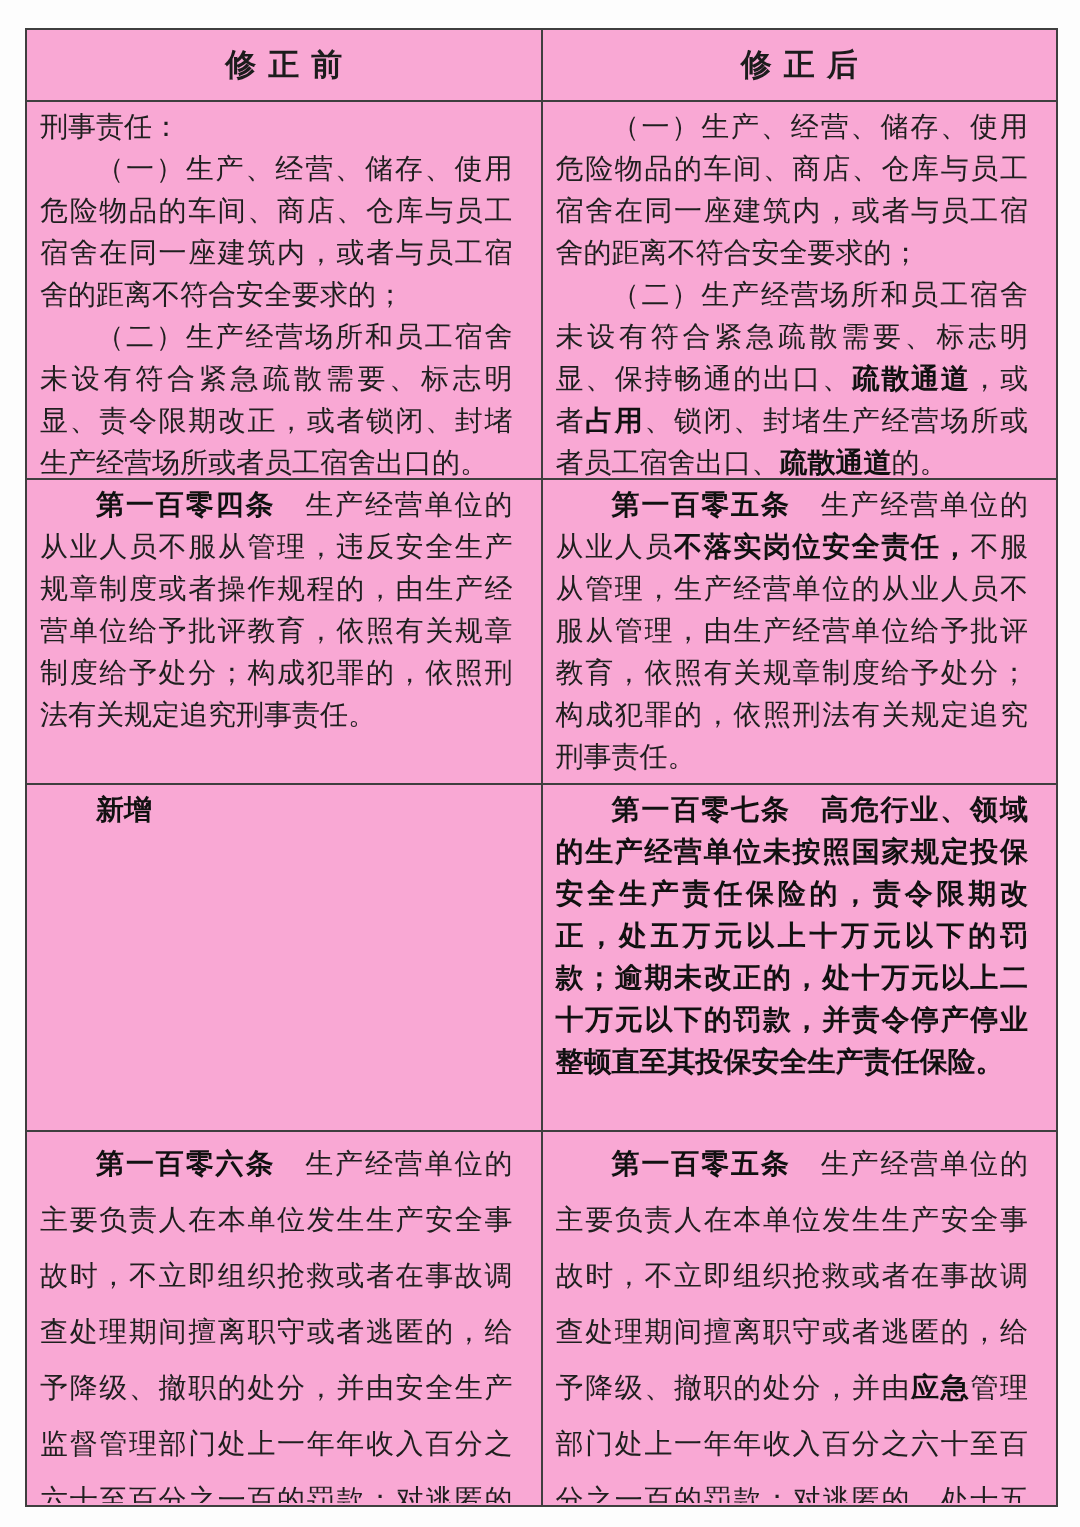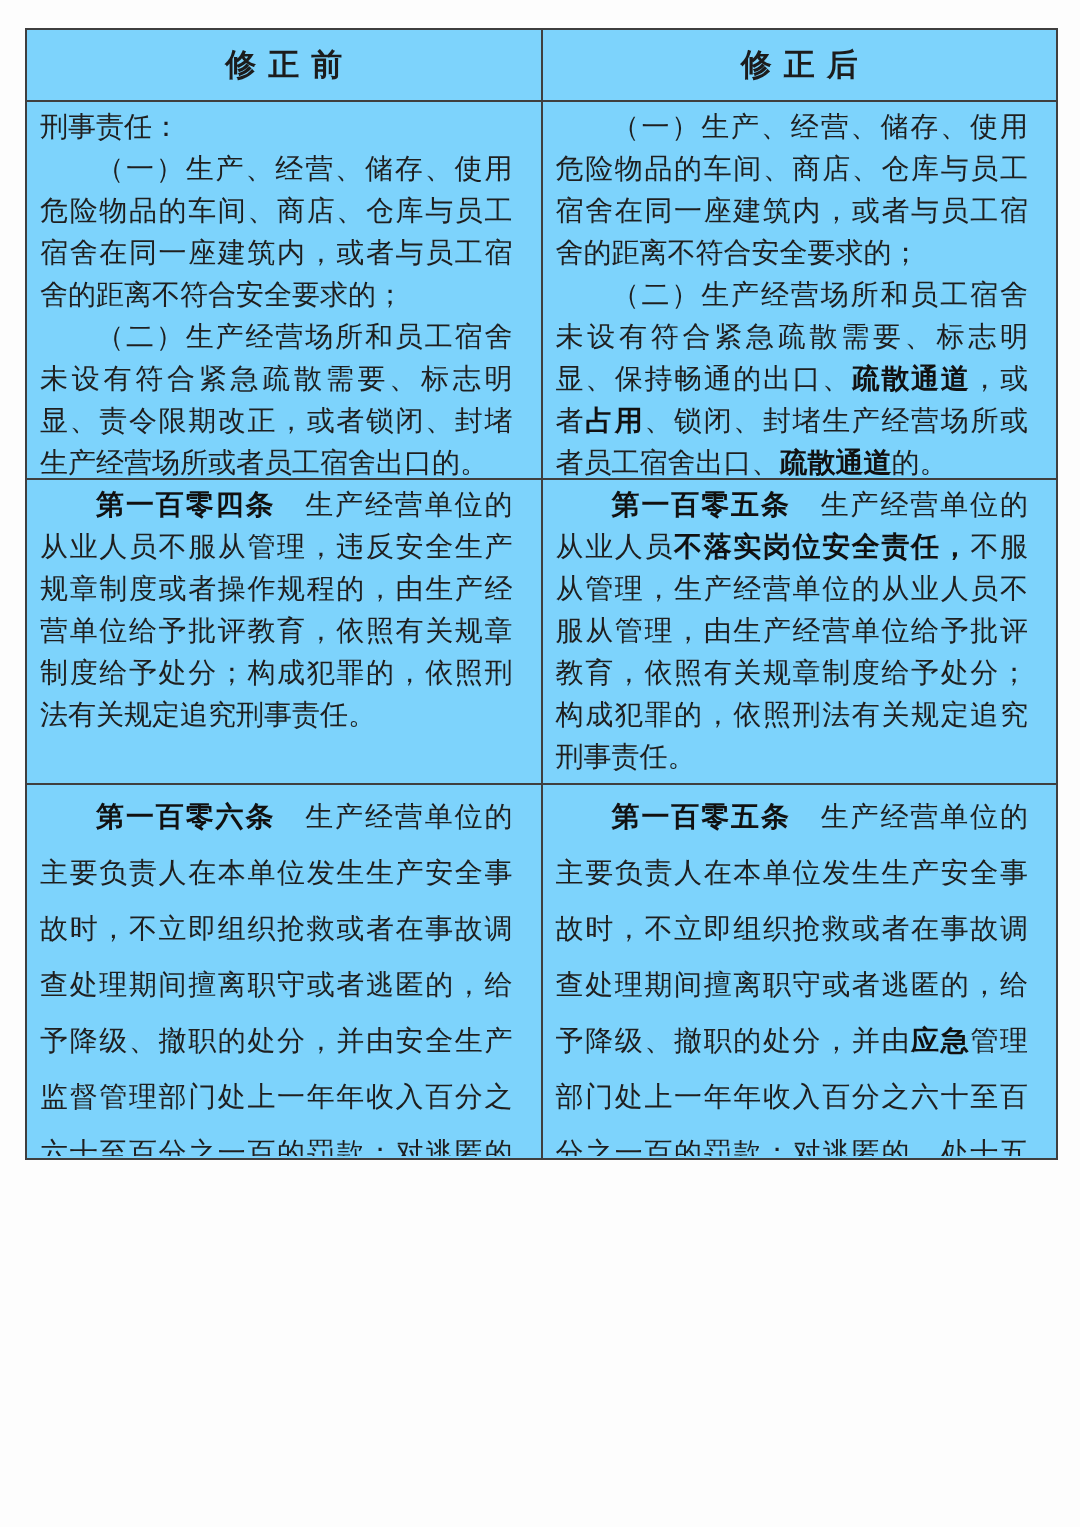--- a/index.html
+++ b/index.html
@@ -17,21 +17,21 @@
     height: 1527px;
     background: #fdfdfd;
   }
   table.cmp {
     position: absolute;
     left: 25px;
     top: 28px;
     width: 1033px;
     border-collapse: collapse;
     table-layout: fixed;
-    background: #7dd3fc;
+    background: #f9a8d4;
   }
   table.cmp th,
   table.cmp td {
     border: 2px solid #3f3f3f;
     vertical-align: top;
     padding: 0;
   }
   table.cmp thead tr {
     height: 72px;
   }
@@ -106,20 +106,32 @@
             <div class="cellbox" style="height: 303px;">
               <p class="para ind"><strong>第一百零四条</strong><span>　生产经营单位的从业人员不服从管理，违反安全生产规章制度或者操作规程的，由生产经营单位给予批评教育，依照有关规章制度给予处分；构成犯罪的，依照刑法有关规定追究刑事责任。</span></p>
             </div>
           </td>
           <td>
             <div class="cellbox" style="height: 303px;">
               <p class="para ind"><strong>第一百零五条</strong><span>　生产经营单位的从业人员</span><strong>不落实岗位安全责任，</strong><span>不服从管理，生产经营单位的从业人员不服从管理，由生产经营单位给予批评教育，依照有关规章制度给予处分；构成犯罪的，依照刑法有关规定追究刑事责任。</span></p>
             </div>
           </td>
         </tr>
+        <tr style="height: 347px;">
+          <td>
+            <div class="cellbox" style="height: 343px;">
+              <p class="para ind"><strong>新增</strong></p>
+            </div>
+          </td>
+          <td>
+            <div class="cellbox" style="height: 343px;">
+              <p class="para ind"><strong>第一百零七条　高危行业、领域的生产经营单位未按照国家规定投保安全生产责任保险的，责令限期改正，处五万元以上十万元以下的罚款；逾期未改正的，处十万元以上二十万元以下的罚款，并责令停产停业整顿直至其投保安全生产责任保险。</strong></p>
+            </div>
+          </td>
+        </tr>
         <tr class="tight" style="height: 375px;">
           <td>
             <div class="cellbox" style="height: 371px;">
               <p class="para ind"><strong>第一百零六条</strong><span>　生产经营单位的主要负责人在本单位发生生产安全事故时，不立即组织抢救或者在事故调查处理期间擅离职守或者逃匿的，给予降级、撤职的处分，并由安全生产监督管理部门处上一年年收入百分之六十至百分之一百的罚款；对逃匿的处十五日以下拘留；构成犯罪的，依照刑法有关规定追究</span></p>
             </div>
           </td>
           <td>
             <div class="cellbox" style="height: 371px;">
               <p class="para ind"><strong>第一百零五条</strong><span>　生产经营单位的主要负责人在本单位发生生产安全事故时，不立即组织抢救或者在事故调查处理期间擅离职守或者逃匿的，给予降级、撤职的处分，并由</span><strong>应急</strong><span>管理部门处上一年年收入百分之六十至百分之一百的罚款；对逃匿的，处十五日以下拘留；构成犯罪的，依照刑法有关规定追究刑事责任。</span></p>
             </div>

